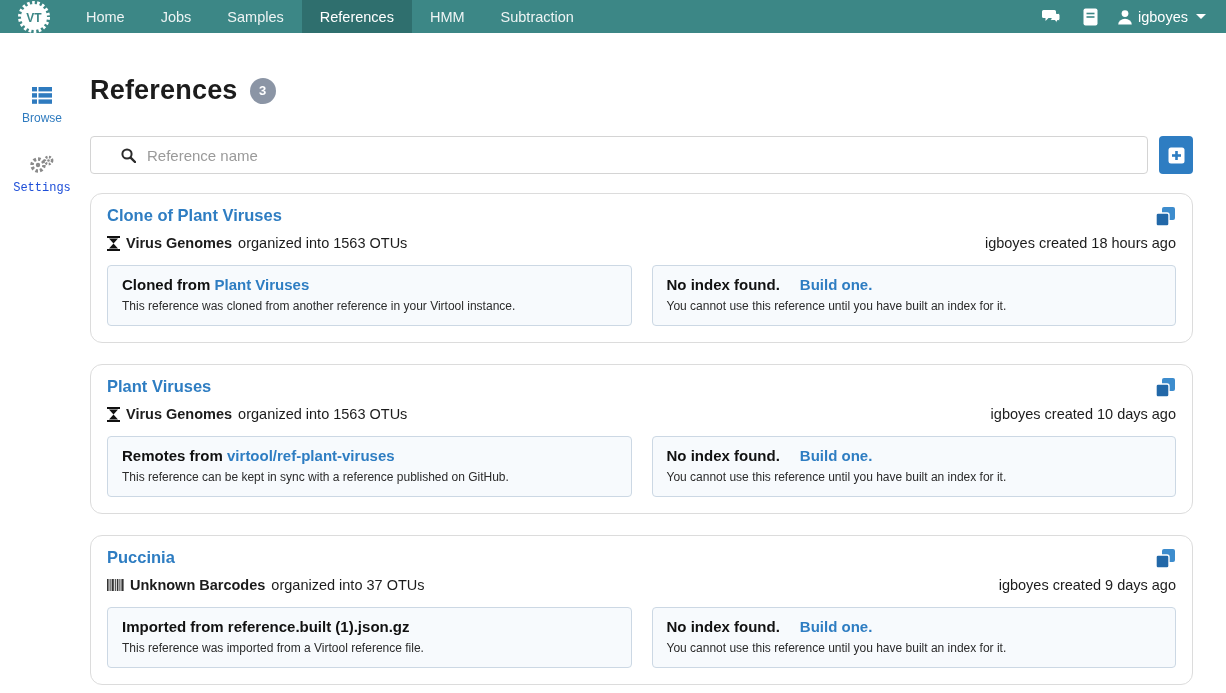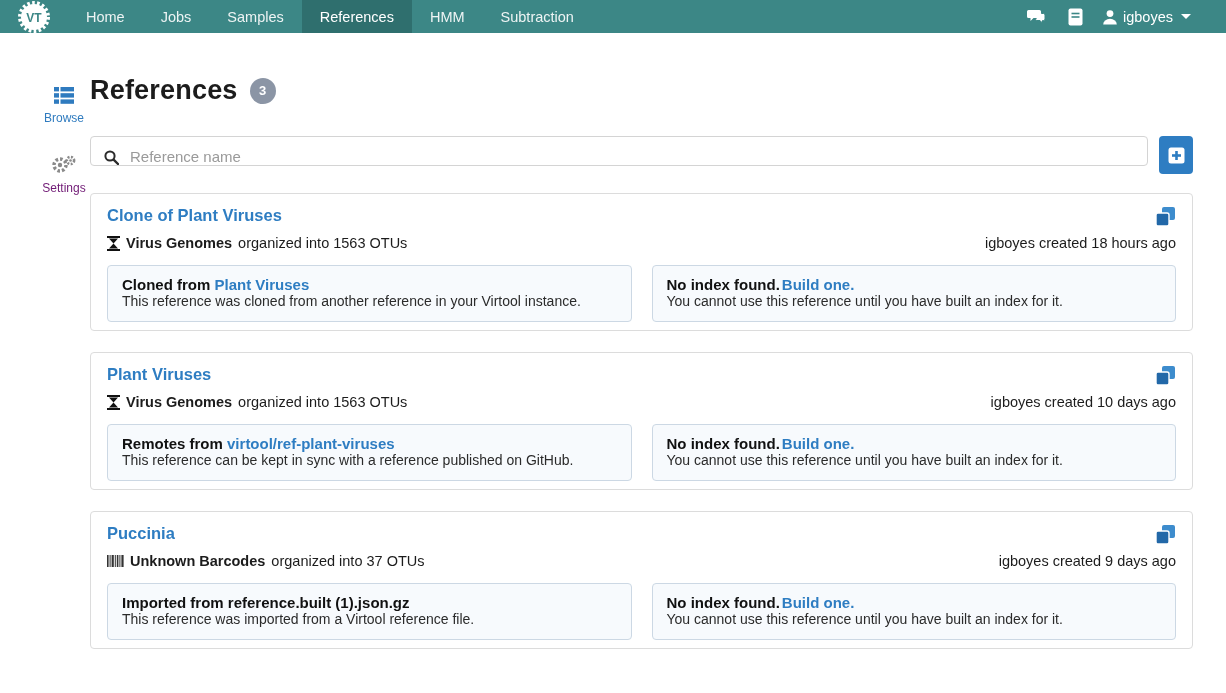--- a/index.html
+++ b/index.html
@@ -5,61 +5,61 @@
   * { box-sizing: border-box; margin: 0; padding: 0; }
   body { font-family: "Liberation Sans", sans-serif; background: #fff; }
   .page { width: 1226px; height: 693px; background: #fff; overflow: hidden; position: relative; }
 
   
   .navbar { height: 33px; background: #3c8786; display: flex; align-items: stretch; }
   .logo-wrap { width: 68px; display: flex; align-items: center; justify-content: center; cursor: pointer; }
   .nav-items { display: flex; text-align: center; }
   .nav-item { padding: 0 18px; display: flex; align-items: center; color: #eef4f4; font-size: 14.5px; cursor: pointer; }
   .nav-item.active { background: #2f6f6e; color: #fff; }
-  .nav-right { margin-left: auto; display: flex; align-items: center; padding-right: 31px; }
+  .nav-right { margin-left: auto; display: flex; align-items: center; padding-right: 16px; }
   .nav-icon-btn { display: flex; align-items: center; padding: 0 11px; cursor: pointer; height: 100%; }
   .user-menu { display: flex; align-items: center; gap: 5px; color: #fff; font-size: 14.5px; padding: 0 4px 0 8px; cursor: pointer; }
   .caret-down { width: 0; height: 0; border-left: 5px solid transparent; border-right: 5px solid transparent; border-top: 5px solid #fff; margin-left: 3px; }
 
   
-  .sidebar { position: absolute; left: 0; top: 43px; width: 84px; padding-top: 44px; text-align: center; margin-left: 22px; }
+  .sidebar { position: absolute; left: 0; top: 43px; width: 84px; padding-top: 44px; text-align: center; }
   .side-item { margin-bottom: 30px; cursor: pointer; }
   .side-item .side-label { font-size: 12px; margin-top: 3px; }
   .side-item.active .side-label { color: #2f7bbf; }
-  .side-item.inactive .side-label { color: #701a75; }
+  .side-item.inactive .side-label { color: #1d4ed8; font-family: Liberation Mono, monospace; }
 
   
   .main { position: absolute; left: 90px; top: 43px; width: 1103px; padding-top: 32px; }
   .page-header { display: flex; align-items: center; gap: 12px; }
   .page-title { font-size: 27px; font-weight: bold; color: #1c1c1c; letter-spacing: 0.2px; }
   .count-badge { width: 26px; height: 26px; border-radius: 50%; background: #8b95a5; color: #fff; font-size: 13px; font-weight: bold; display: flex; align-items: center; justify-content: center; }
 
   .toolbar { display: flex; gap: 11px; margin-top: 30px; }
-  .search-box { flex: 1; height: 30px; border: 1px solid #d4d4d4; border-radius: 4px; display: flex; align-items: flex-end; padding: 0 13px; background: #fff; }
+  .search-box { flex: 1; height: 38px; border: 1px solid #d4d4d4; border-radius: 4px; display: flex; align-items: center; padding: 0 30px; background: #fff; }
   .search-box input { border: none; outline: none; flex: 1; font-size: 15px; margin-left: 11px; color: #333; font-family: "Liberation Sans", sans-serif; }
   .search-box input::placeholder { color: #9a9a9a; }
   .add-btn { width: 34px; height: 38px; background: #2e7dc2; border: none; border-radius: 4px; display: flex; align-items: center; justify-content: center; cursor: pointer; }
 
   
   .cards { margin-top: 19px; }
-  .card { border: 1px solid #dcdcdc; border-radius: 4px; background: #fff; padding: 12px 16px 8px; margin-bottom: 21px; }
+  .card { border: 1px solid #dcdcdc; border-radius: 12px; background: #fff; padding: 12px 16px 16px; margin-bottom: 21px; }
   .card-top { display: flex; justify-content: space-between; align-items: flex-start; }
   .ref-name { color: #2e7dc2; font-weight: bold; font-size: 16.5px; text-decoration: none; cursor: pointer; }
   .clone-btn { cursor: pointer; line-height: 0; }
   .card-meta { display: flex; justify-content: space-between; align-items: center; margin-top: 8px; font-size: 14.5px; color: #1c1c1c; }
   .meta-left { display: flex; align-items: center; gap: 6px; }
   .meta-left b { font-weight: bold; }
   .created { font-size: 14.5px; color: #1c1c1c; }
 
   .panels { display: flex; gap: 20px; margin-top: 14px; justify-content: flex-end; }
   .panel { flex: 1; background: #f7fafd; border: 1px solid #ccd8e4; border-radius: 4px; padding: 10px 14px 12px; }
   .panel-title { font-size: 15px; font-weight: bold; color: #111; }
   .panel-title a { color: #2e7dc2; text-decoration: none; cursor: pointer; }
-  .panel-desc { font-size: 14px; color: #2b2b2b; margin-top: 0; }
-  .gap-link { margin-left: 2px; }
+  .panel-desc { font-size: 12px; color: #2b2b2b; margin-top: 6px; }
+  .gap-link { margin-left: 20px; }
 </style>
 </head>
 <body>
 
 <div class="page">
 
   <div class="navbar">
     <div class="logo-wrap">
       <svg width="34" height="34" viewBox="0 0 34 34">
         <circle cx="17" cy="17" r="14" fill="none" stroke="#ffffff" stroke-width="4" stroke-dasharray="2.6 2.3"></circle>

